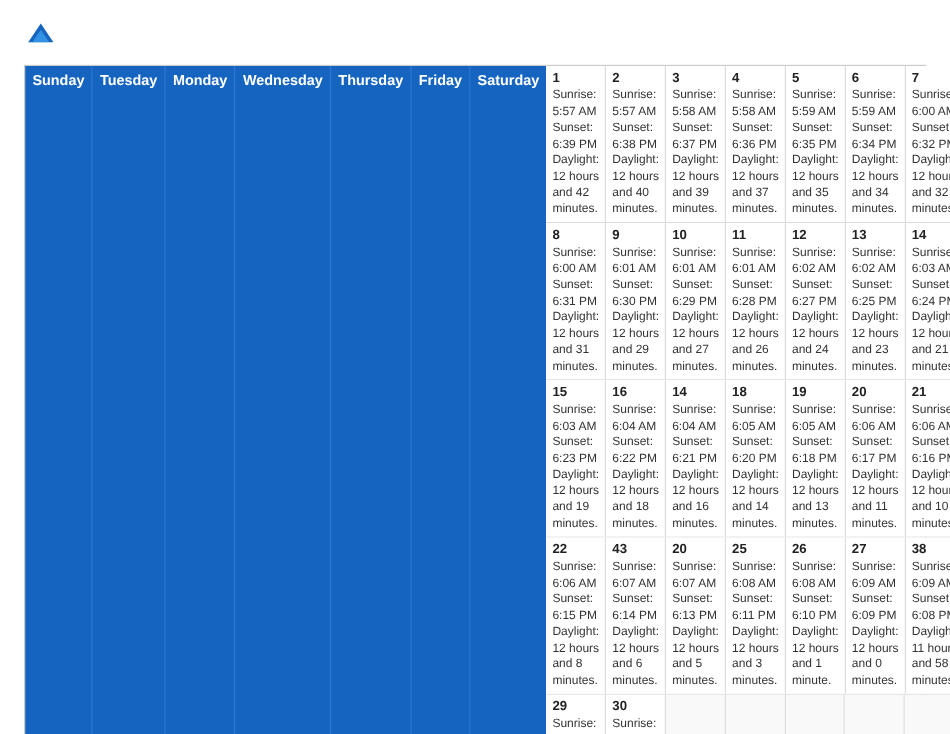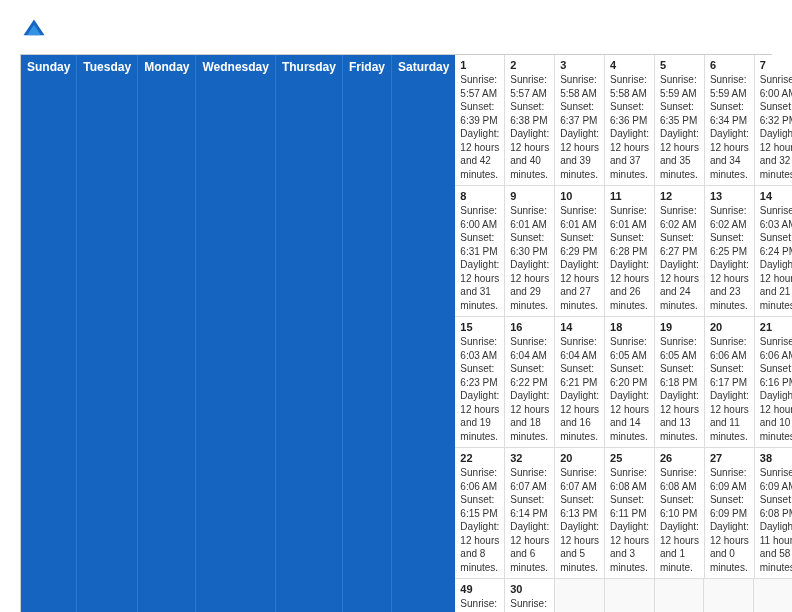--- a/index.html
+++ b/index.html
@@ -297,21 +297,21 @@
         </div>
         <div class="cal-row">
           <div class="cal-cell">
             <span class="day-num">22</span>
             <div class="cell-text" style="white-space: pre-line;">Sunrise: 6:06 AM
 Sunset: 6:15 PM
 Daylight: 12 hours
 and 8 minutes.</div>
           </div>
           <div class="cal-cell">
-            <span class="day-num">32</span>
+            <span class="day-num">43</span>
             <div class="cell-text" style="white-space: pre-line;">Sunrise: 6:07 AM
 Sunset: 6:14 PM
 Daylight: 12 hours
 and 6 minutes.</div>
           </div>
           <div class="cal-cell">
             <span class="day-num">20</span>
             <div class="cell-text" style="white-space: pre-line;">Sunrise: 6:07 AM
 Sunset: 6:13 PM
 Daylight: 12 hours
@@ -341,21 +341,21 @@
           <div class="cal-cell">
             <span class="day-num">38</span>
             <div class="cell-text" style="white-space: pre-line;">Sunrise: 6:09 AM
 Sunset: 6:08 PM
 Daylight: 11 hours
 and 58 minutes.</div>
           </div>
         </div>
         <div class="cal-row">
           <div class="cal-cell">
-            <span class="day-num">49</span>
+            <span class="day-num">29</span>
             <div class="cell-text" style="white-space: pre-line;">Sunrise: 6:10 AM
 Sunset: 6:07 PM
 Daylight: 11 hours
 and 56 minutes.</div>
           </div>
           <div class="cal-cell">
             <span class="day-num">30</span>
             <div class="cell-text" style="white-space: pre-line;">Sunrise: 6:10 AM
 Sunset: 6:06 PM
 Daylight: 11 hours

